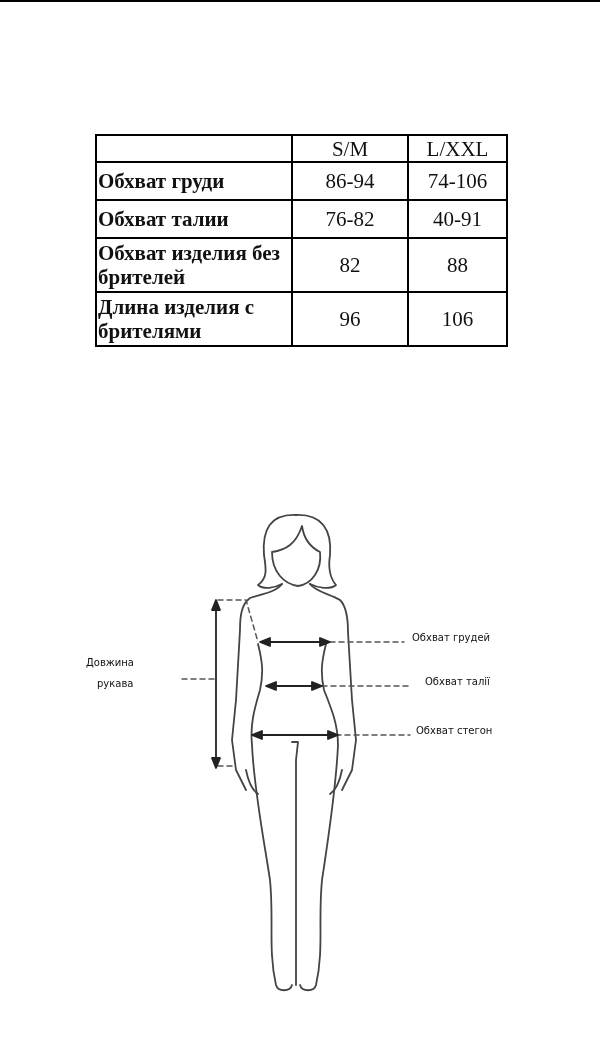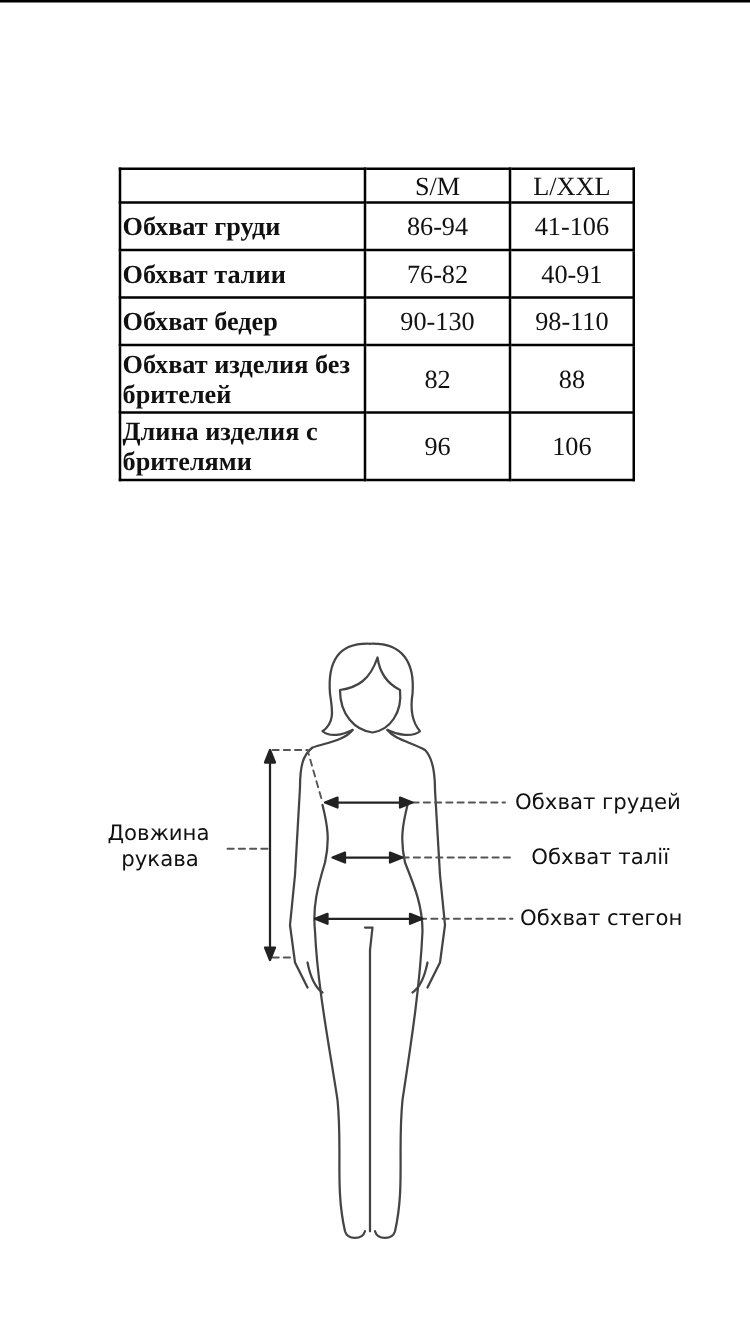--- a/index.html
+++ b/index.html
@@ -6,48 +6,43 @@
   body{width:600px;height:1061px;background:#fff;position:relative;overflow:hidden;font-family:"Liberation Serif",serif;}
   .topline{position:absolute;left:0;top:0;width:600px;height:2px;background:#000;}
   table.size{position:absolute;left:95px;top:134px;border-collapse:collapse;border:2px solid #000;}
   table.size td{border:2px solid #000;font-size:21px;color:#111;line-height:24px;padding:0 2px;height:36px;}
   table.size td.num{text-align:center;}
   table.size td.lbl{text-align:left;padding-left:1px;font-weight:bold;}
   table.size tr.hdr td{height:25px;}
   table.size tr.tall td{height:52px;}
   .c0{width:190px;} .c1{width:110px;} .c2{width:93px;}
   .fig{position:absolute;left:0;top:500px;width:600px;height:520px;}
-  .flabel{position:absolute;font-family:"DejaVu Sans",sans-serif;font-size:17px;color:#111;font-weight:500;}
+  .flabel{position:absolute;font-family:"DejaVu Sans",sans-serif;font-size:10px;color:#111;font-weight:500;}
 </style>
 </head>
 <body>
 
 <div class="topline"></div>
 
 <table class="size">
   <tbody>
       <tr class="hdr">
     <td class="c0"></td>
     <td class="c1 num">S/M</td>
     <td class="c2 num">L/XXL</td>
   </tr>
   <tr>
     <td class="lbl">Обхват груди</td>
     <td class="num">86-94</td>
-    <td class="num">41-106</td>
+    <td class="num">74-106</td>
   </tr>
   <tr>
     <td class="lbl">Обхват талии</td>
     <td class="num">76-82</td>
     <td class="num">40-91</td>
-  </tr>
-  <tr>
-    <td class="lbl">Обхват бедер</td>
-    <td class="num">90-130</td>
-    <td class="num">98-110</td>
   </tr>
   <tr class="tall">
     <td class="lbl">Обхват изделия без брителей</td>
     <td class="num">82</td>
     <td class="num">88</td>
   </tr>
   <tr class="tall">
     <td class="lbl">Длина изделия с брителями</td>
     <td class="num">96</td>
     <td class="num">106</td>

